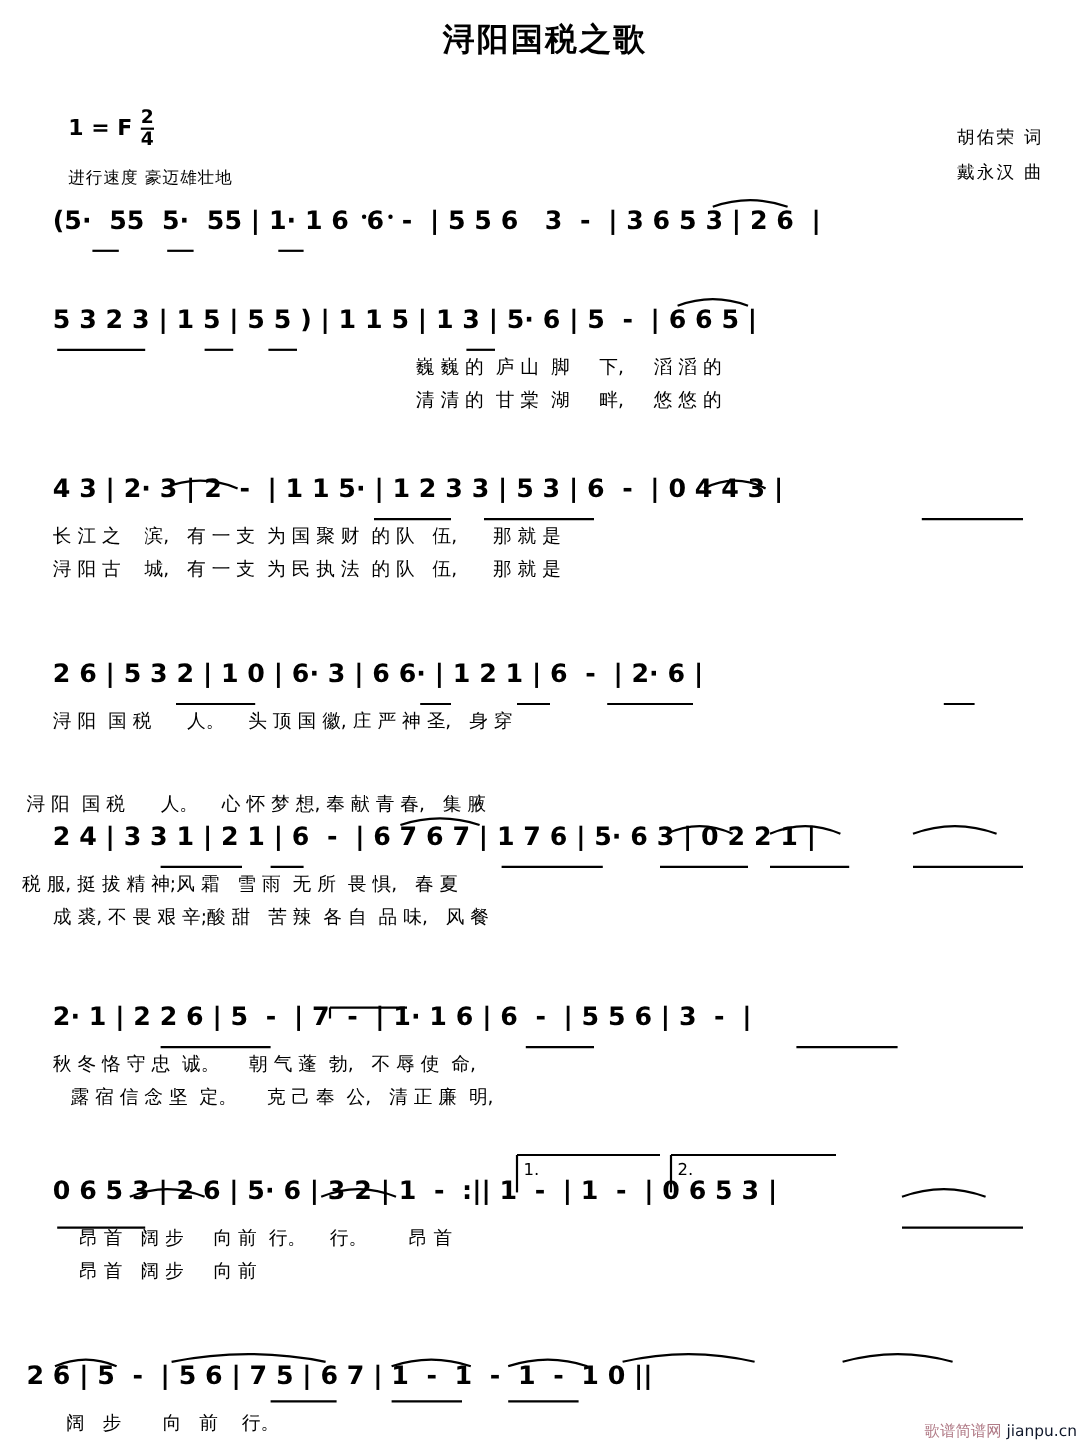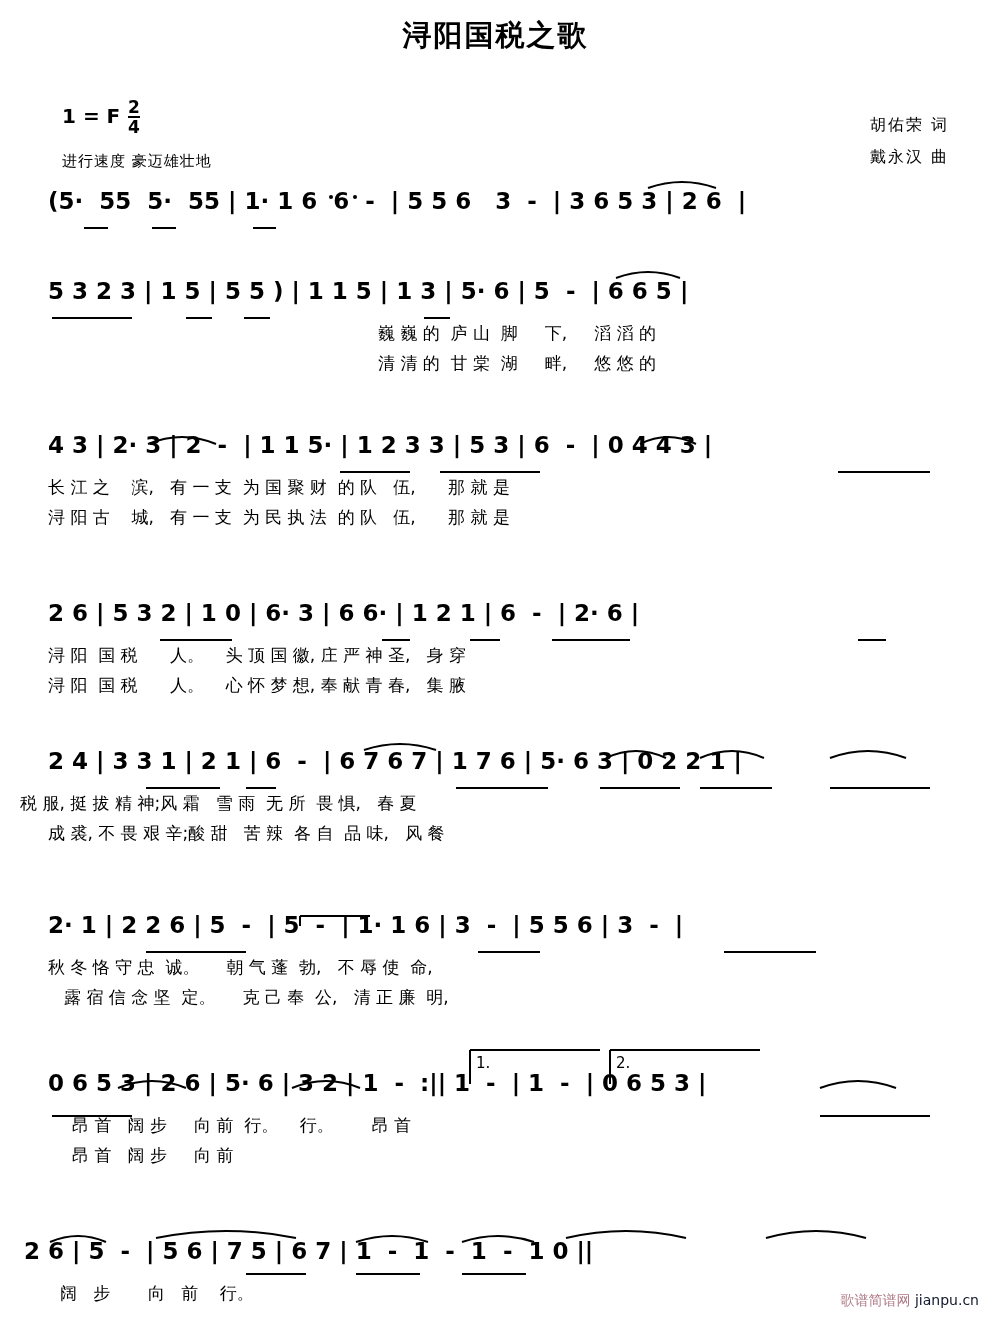--- a/index.html
+++ b/index.html
@@ -71,21 +71,21 @@
     <path d="M148 20 q34 -14 68 0" stroke="#000" stroke-width="2" fill="none"></path>
     <line x1="340" y1="48" x2="410" y2="48" stroke="#000" stroke-width="2"></line>
     <line x1="440" y1="48" x2="540" y2="48" stroke="#000" stroke-width="2"></line>
     <path d="M640 20 q28 -14 56 0" stroke="#000" stroke-width="2" fill="none"></path>
     <line x1="838" y1="48" x2="930" y2="48" stroke="#000" stroke-width="2"></line>
   </svg>
 
   <div class="row" style="top:600px;">
     <div class="notes" style="padding-left:48px;">2 6 | 5 3 2 | 1 0 | 6· 3 | 6 6· | 1 2 1 | 6  -  | 2· 6 |</div>
     <div class="lyric" style="padding-left:48px;">浔 阳  国 税      人。    头 顶 国 徽, 庄 严 神 圣,   身 穿</div>
-    <div class="lyric" style="padding-left:48px;">浔 阳  国 税      人。    心 怀 梦 想, 奉 献 青 春,   集 腋</div>
+    <div class="lyric" style="padding-left:24px;margin-top:45px;">浔 阳  国 税      人。    心 怀 梦 想, 奉 献 青 春,   集 腋</div>
   </div>
   <svg style="position:absolute;left:0;top:592px;" width="991" height="60">
     <line x1="160" y1="48" x2="232" y2="48" stroke="#000" stroke-width="2"></line>
     <line x1="382" y1="48" x2="410" y2="48" stroke="#000" stroke-width="2"></line>
     <line x1="470" y1="48" x2="500" y2="48" stroke="#000" stroke-width="2"></line>
     <line x1="552" y1="48" x2="630" y2="48" stroke="#000" stroke-width="2"></line>
     <path d="M368 62 q36 16 70 0" stroke="#000" stroke-width="2" fill="none"></path>
     <line x1="858" y1="48" x2="886" y2="48" stroke="#000" stroke-width="2"></line>
   </svg>
 
@@ -101,21 +101,21 @@
     <line x1="456" y1="48" x2="548" y2="48" stroke="#000" stroke-width="2"></line>
     <path d="M606 18 q30 -14 60 0" stroke="#000" stroke-width="2" fill="none"></path>
     <line x1="600" y1="48" x2="680" y2="48" stroke="#000" stroke-width="2"></line>
     <path d="M700 18 q32 -14 64 0" stroke="#000" stroke-width="2" fill="none"></path>
     <line x1="700" y1="48" x2="772" y2="48" stroke="#000" stroke-width="2"></line>
     <path d="M830 18 q38 -14 76 0" stroke="#000" stroke-width="2" fill="none"></path>
     <line x1="830" y1="48" x2="930" y2="48" stroke="#000" stroke-width="2"></line>
   </svg>
 
   <div class="row" style="top:912px;">
-    <div class="notes" style="padding-left:48px;">2· 1 | 2 2 6 | 5  -  | 5  -  | 1· 1 6 | 3  -  | 5 5 6 | 3  -  |</div>
+    <div class="notes" style="padding-left:48px;">2· 1 | 2 2 6 | 5  -  | 7  -  | 1· 1 6 | 6  -  | 5 5 6 | 3  -  |</div>
     <div class="lyric" style="padding-left:48px;">秋 冬 恪 守 忠  诚。     朝 气 蓬  勃,   不 辱 使  命,</div>
     <div class="lyric" style="padding-left:64px;">露 宿 信 念 坚  定。     克 己 奉  公,   清 正 廉  明,</div>
   </div>
   <svg style="position:absolute;left:0;top:904px;" width="991" height="60">
     <line x1="146" y1="48" x2="246" y2="48" stroke="#000" stroke-width="2"></line>
     <line x1="300" y1="12" x2="370" y2="12" stroke="#000" stroke-width="2"></line>
     <line x1="300" y1="12" x2="300" y2="22" stroke="#000" stroke-width="2"></line>
     <line x1="478" y1="48" x2="540" y2="48" stroke="#000" stroke-width="2"></line>
     <line x1="724" y1="48" x2="816" y2="48" stroke="#000" stroke-width="2"></line>
   </svg>

